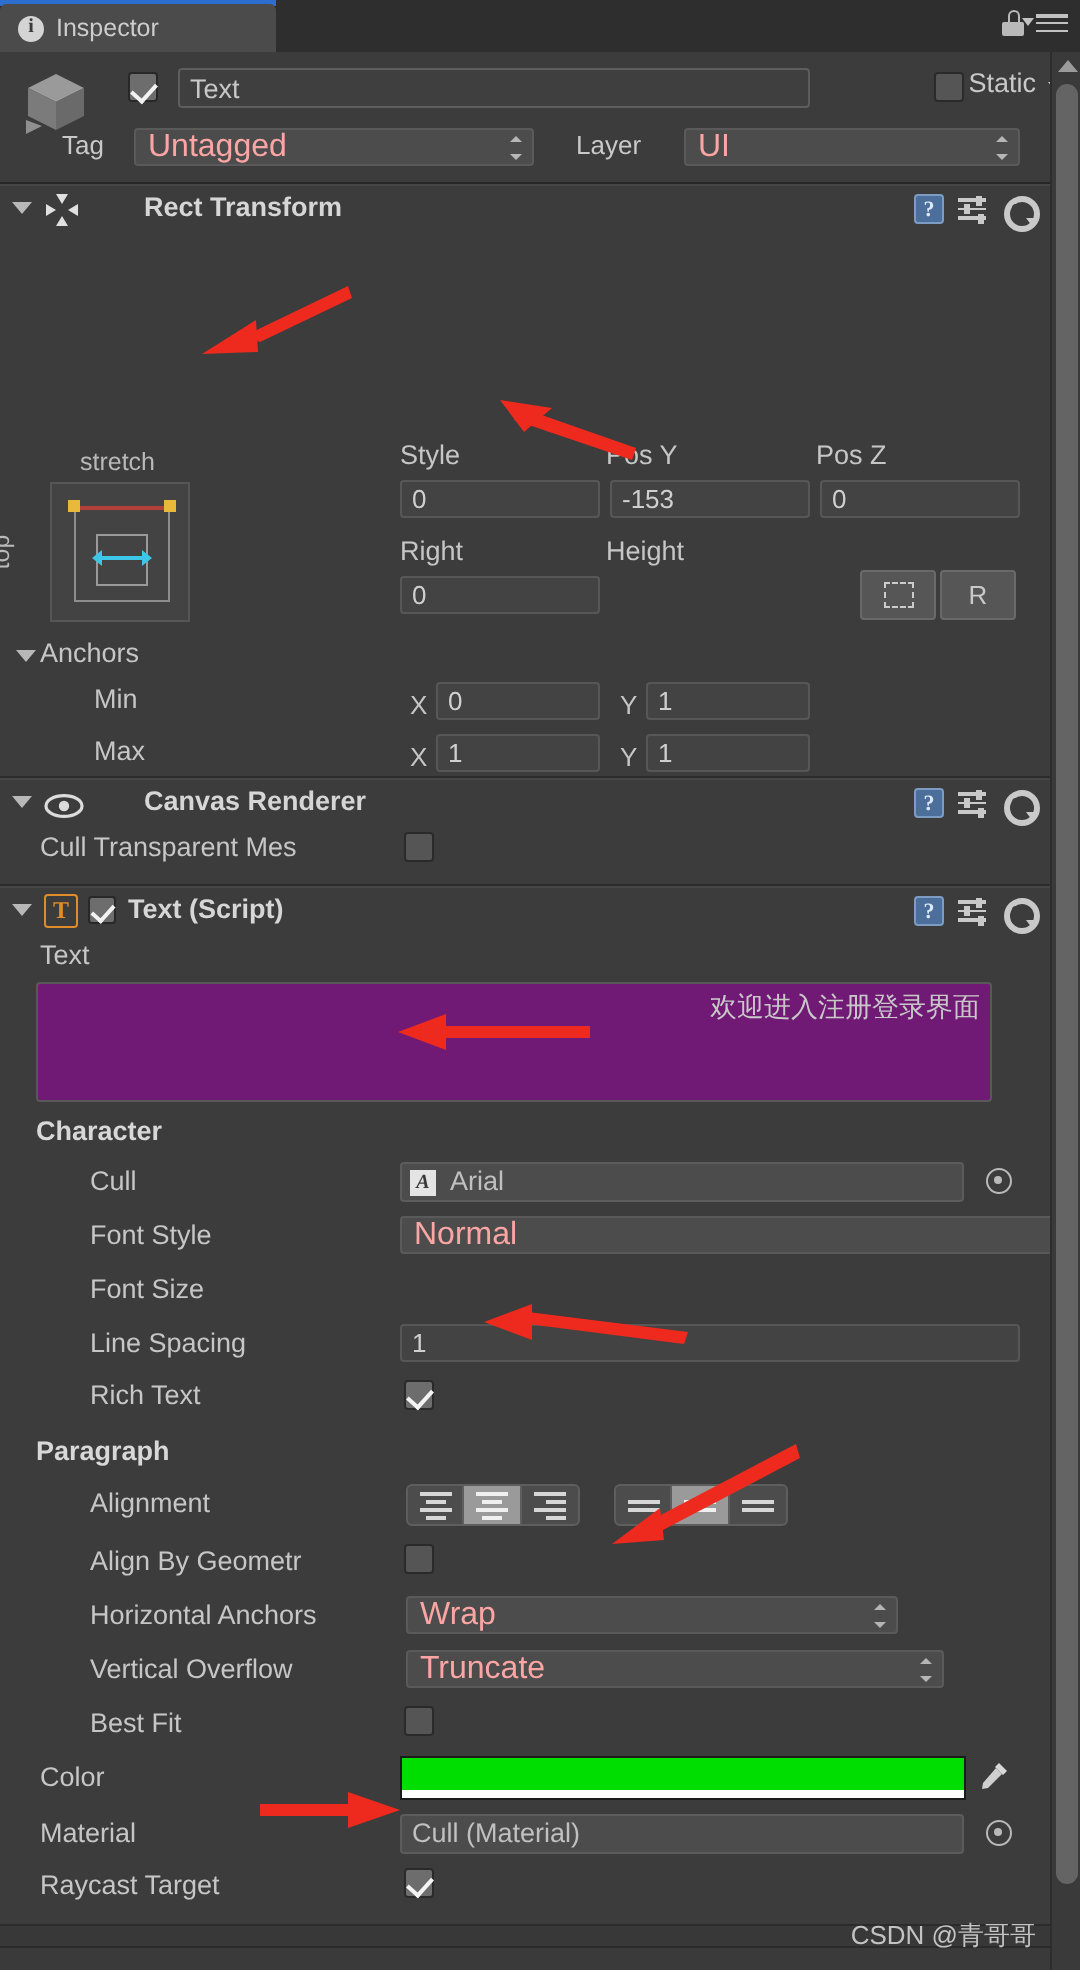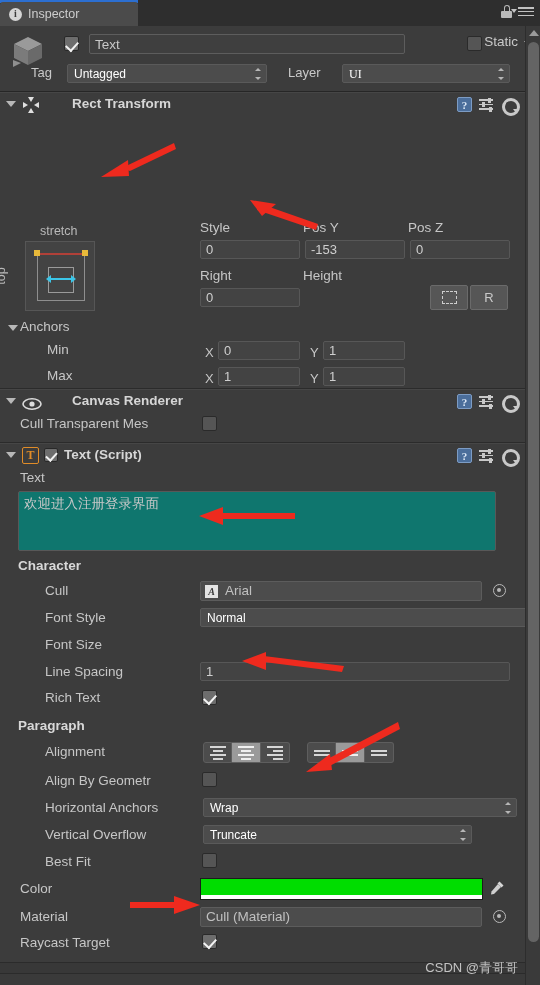--- a/index.html
+++ b/index.html
@@ -67,30 +67,30 @@
   }
   .static-label { position: absolute; right: 22px; top: 8px; color: #c9c9c9; font-size: 13.5px; }
   .static-caret {
     position: absolute; right: 6px; top: 15px;
     border-left: 5px solid transparent; border-right: 5px solid transparent; border-top: 6px solid #c9c9c9;
   }
   .tag-label { position: absolute; left: 31px; top: 39px; color: #c9c9c9; font-size: 13px; }
   .layer-label { position: absolute; left: 288px; top: 39px; color: #c9c9c9; font-size: 13px; }
   .dd {
     position: absolute; background: #4c4c4c; border: 1px solid #5a5a5a; border-radius: 2px;
-    color: #ffffff; font-size: 12px; padding-left: 6px; line-height: 18px; height: 19px;
+    color: #fca5a5; font-size: 16px; padding-left: 6px; line-height: 18px; height: 19px;
   }
   .dd .updown {
     position: absolute; right: 5px; top: 3px; width: 7px; height: 12px;
     display:flex; flex-direction:column; justify-content:space-between; align-items:center;
   }
   .dd .updown i:first-child { border-left:3px solid transparent;border-right:3px solid transparent;border-bottom:3.5px solid #b6b6b6; display:block;}
   .dd .updown i:last-child { border-left:3px solid transparent;border-right:3px solid transparent;border-top:3.5px solid #b6b6b6; display:block;}
   #tag-dd { left: 67px; top: 38px; width: 200px; }
-  #layer-dd { left: 342px; top: 38px; width: 168px; font-family: Liberation Serif, serif; }
+  #layer-dd { left: 342px; top: 38px; width: 168px; }
 
   
   .comp { position: relative; background: #3c3c3c; border-bottom: 1px solid #2b2b2b; border-top:1px solid #464646;}
   .comp-header { position: relative; height: 23px; }
   .foldout {
     position: absolute; left: 6px; top: 8px;
     border-left: 5px solid transparent; border-right: 5px solid transparent; border-top: 6px solid #b8b8b8;
   }
   .comp-title { position: absolute; top: 3px; color: #d6d6d6; font-size: 13.5px; font-weight: bold; }
   .hdr-icons { position: absolute; right: 24px; top: 4px; display: flex; gap: 7px; align-items: center; }
@@ -172,22 +172,22 @@
   }
 
   .sq-btn {
     position:absolute; background:#565656; border:1px solid #6a6a6a; border-radius:2px;
     display:flex; align-items:center; justify-content:center; color:#c9c9c9; font-size:13px;
   }
   .dashrect { width:15px; height:13px; border:1.6px dashed #cdcdcd; }
 
   
   .textarea {
-    position: absolute; background: #0f766e; border: 1px solid #585858; border-radius: 2px;
-    color: #c8c8c8; font-size: 13.5px; padding: 3px 5px; line-height: 18px;
+    position: absolute; background: #701a75; border: 1px solid #585858; border-radius: 2px;
+    color: #c8c8c8; font-size: 13.5px; padding: 3px 5px; line-height: 18px; text-align: right;
   }
   .objfield {
     position:absolute; background:#4c4c4c; border:1px solid #5c5c5c; border-radius:2px;
     color:#c0c0c0; font-size:13.5px; height:20px; line-height:18px; padding-left:5px;
   }
   .objfield.withicon { padding-left: 24px; }
   .font-glyph {
     position:absolute; left:4px; top:3px; width:13px; height:13px; background:#e4e4e4;
     color:#3a3a3a; font-size:10px; font-weight:bold; display:flex; align-items:center; justify-content:center;
     font-family:"Liberation Serif", serif; font-style:italic;
@@ -494,21 +494,21 @@
       <span class="albtn">
         <i style="width:16px"></i>
           <i style="width:16px"></i>
       </span>
     </div>
 
     <div class="lbl" style="left:45px; top:329px">Align By Geometr</div>
     <div class="chk" style="left:202px; top:328px"></div>
 
     <div class="lbl" style="left:45px; top:356px">Horizontal Anchors</div>
-    <div class="dd" style="left:203px; top:354px; width:314px">
+    <div class="dd" style="left:203px; top:354px; width:246px">
       <span>Wrap</span>
       <span class="updown">
           <i></i>
           <i></i>
         </span>
     </div>
 
     <div class="lbl" style="left:45px; top:383px">Vertical Overflow</div>
     <div class="dd" style="left:203px; top:381px; width:269px">
       <span>Truncate</span>

